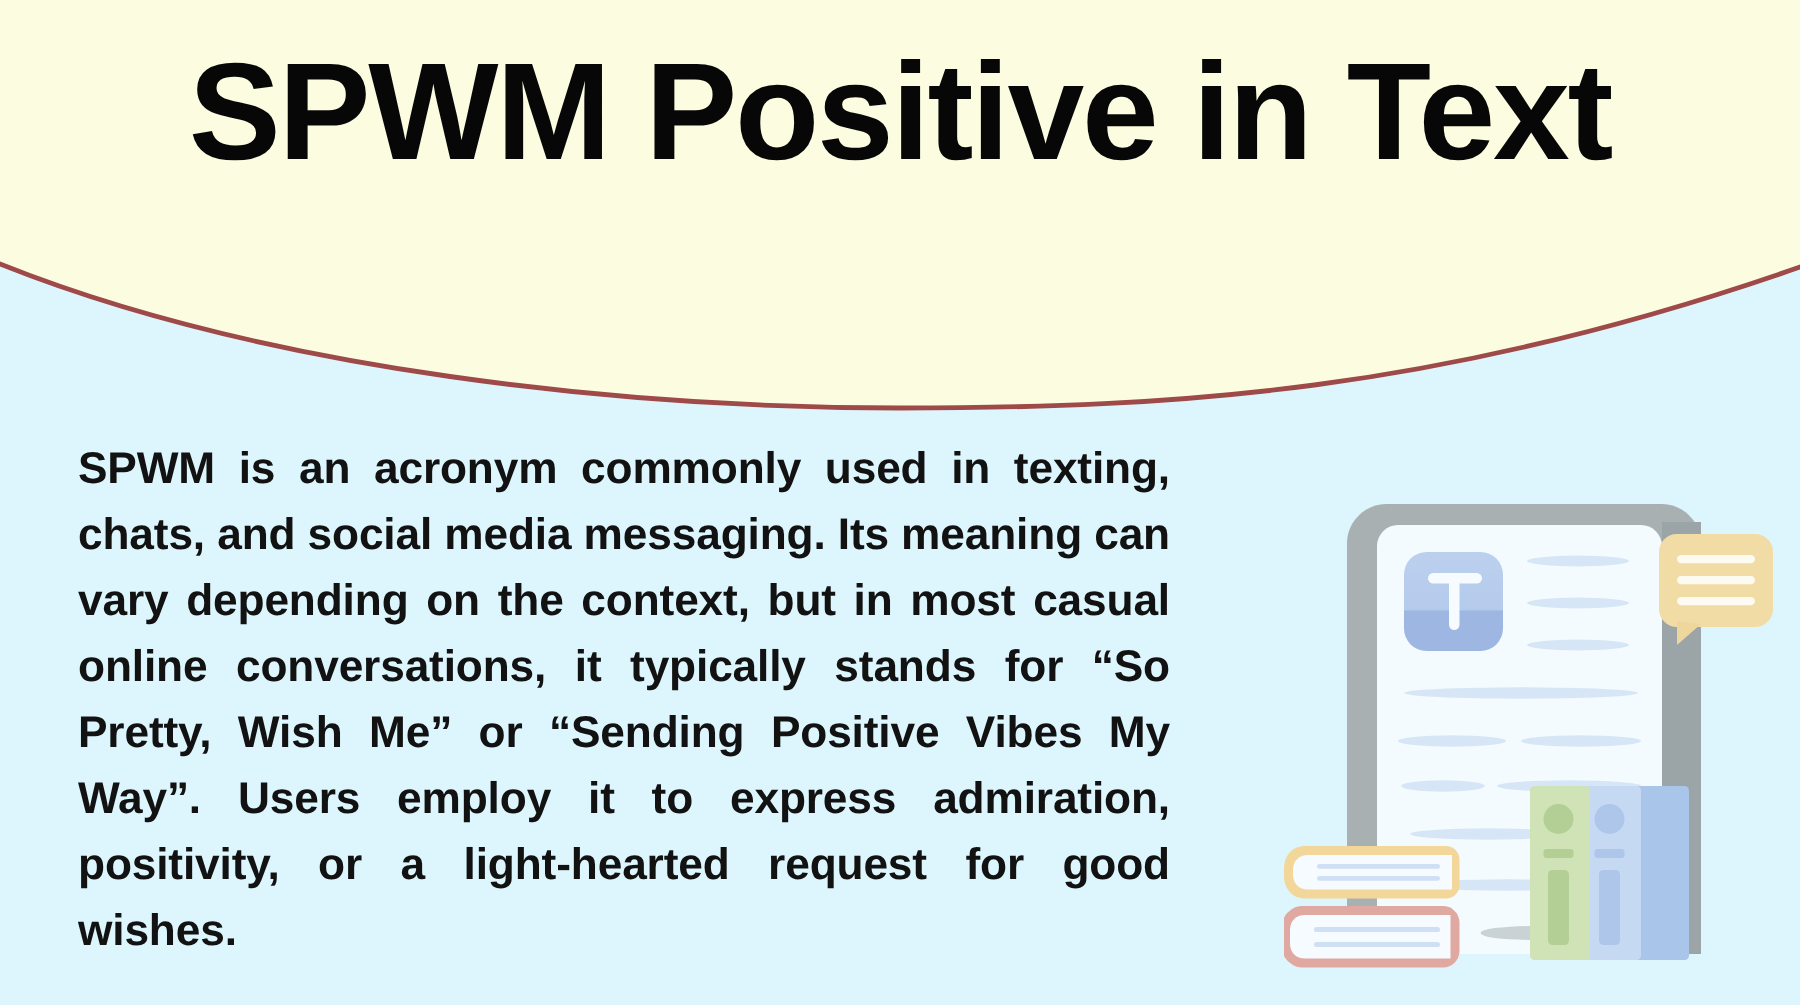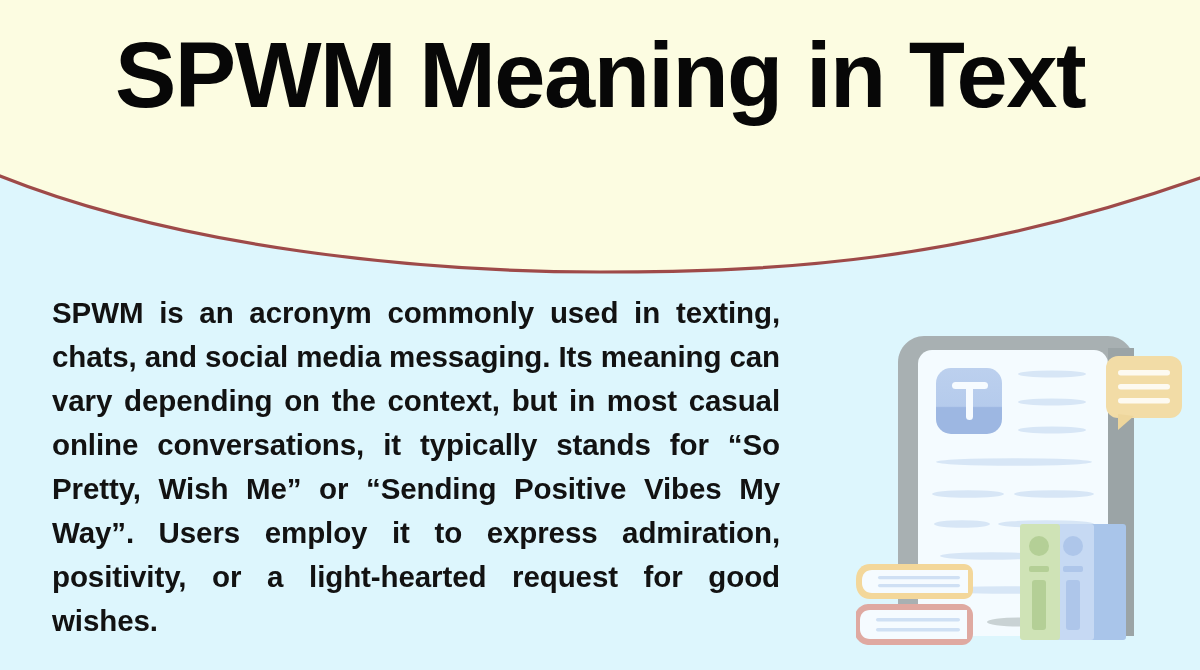--- a/index.html
+++ b/index.html
@@ -91,21 +91,21 @@
 
 <div id="infographic">
 
   <div class="header-band">
     <svg viewBox="0 0 1200 290" preserveAspectRatio="none" aria-hidden="true">
       <path d="M0,-10 L1200,-10 L1200,178 C960,262 780,272 600,272 C420,272 180,248 0,176 Z" fill="#fcfce1"></path>
       <path d="M0,176 C180,248 420,272 600,272 C780,272 960,262 1200,178" fill="none" stroke="#9e4a49" stroke-width="3.2" stroke-linecap="round"></path>
     </svg>
   </div>
 
-  <h1 class="header-title">SPWM Meaning in Text</h1>
+  <h1 class="header-title">SPWM Positive in Text</h1>
 
   <p class="body-copy">SPWM is an acronym commonly used in texting, chats, and social media messaging. Its meaning can vary depending on the context, but in most casual online conversations, it typically stands for “So Pretty, Wish Me” or “Sending Positive Vibes My Way”. Users employ it to express admiration, positivity, or a light-hearted request for good wishes.</p>
 
   <div class="illustration">
     <svg viewBox="0 0 344 352" aria-hidden="true">
       <defs>
         <linearGradient id="tgrad" x1="0" y1="0" x2="0" y2="1">
           <stop offset="0%" stop-color="#bcd0ee"></stop>
           <stop offset="58%" stop-color="#b5cbec"></stop>
           <stop offset="60%" stop-color="#9db7e2"></stop>

